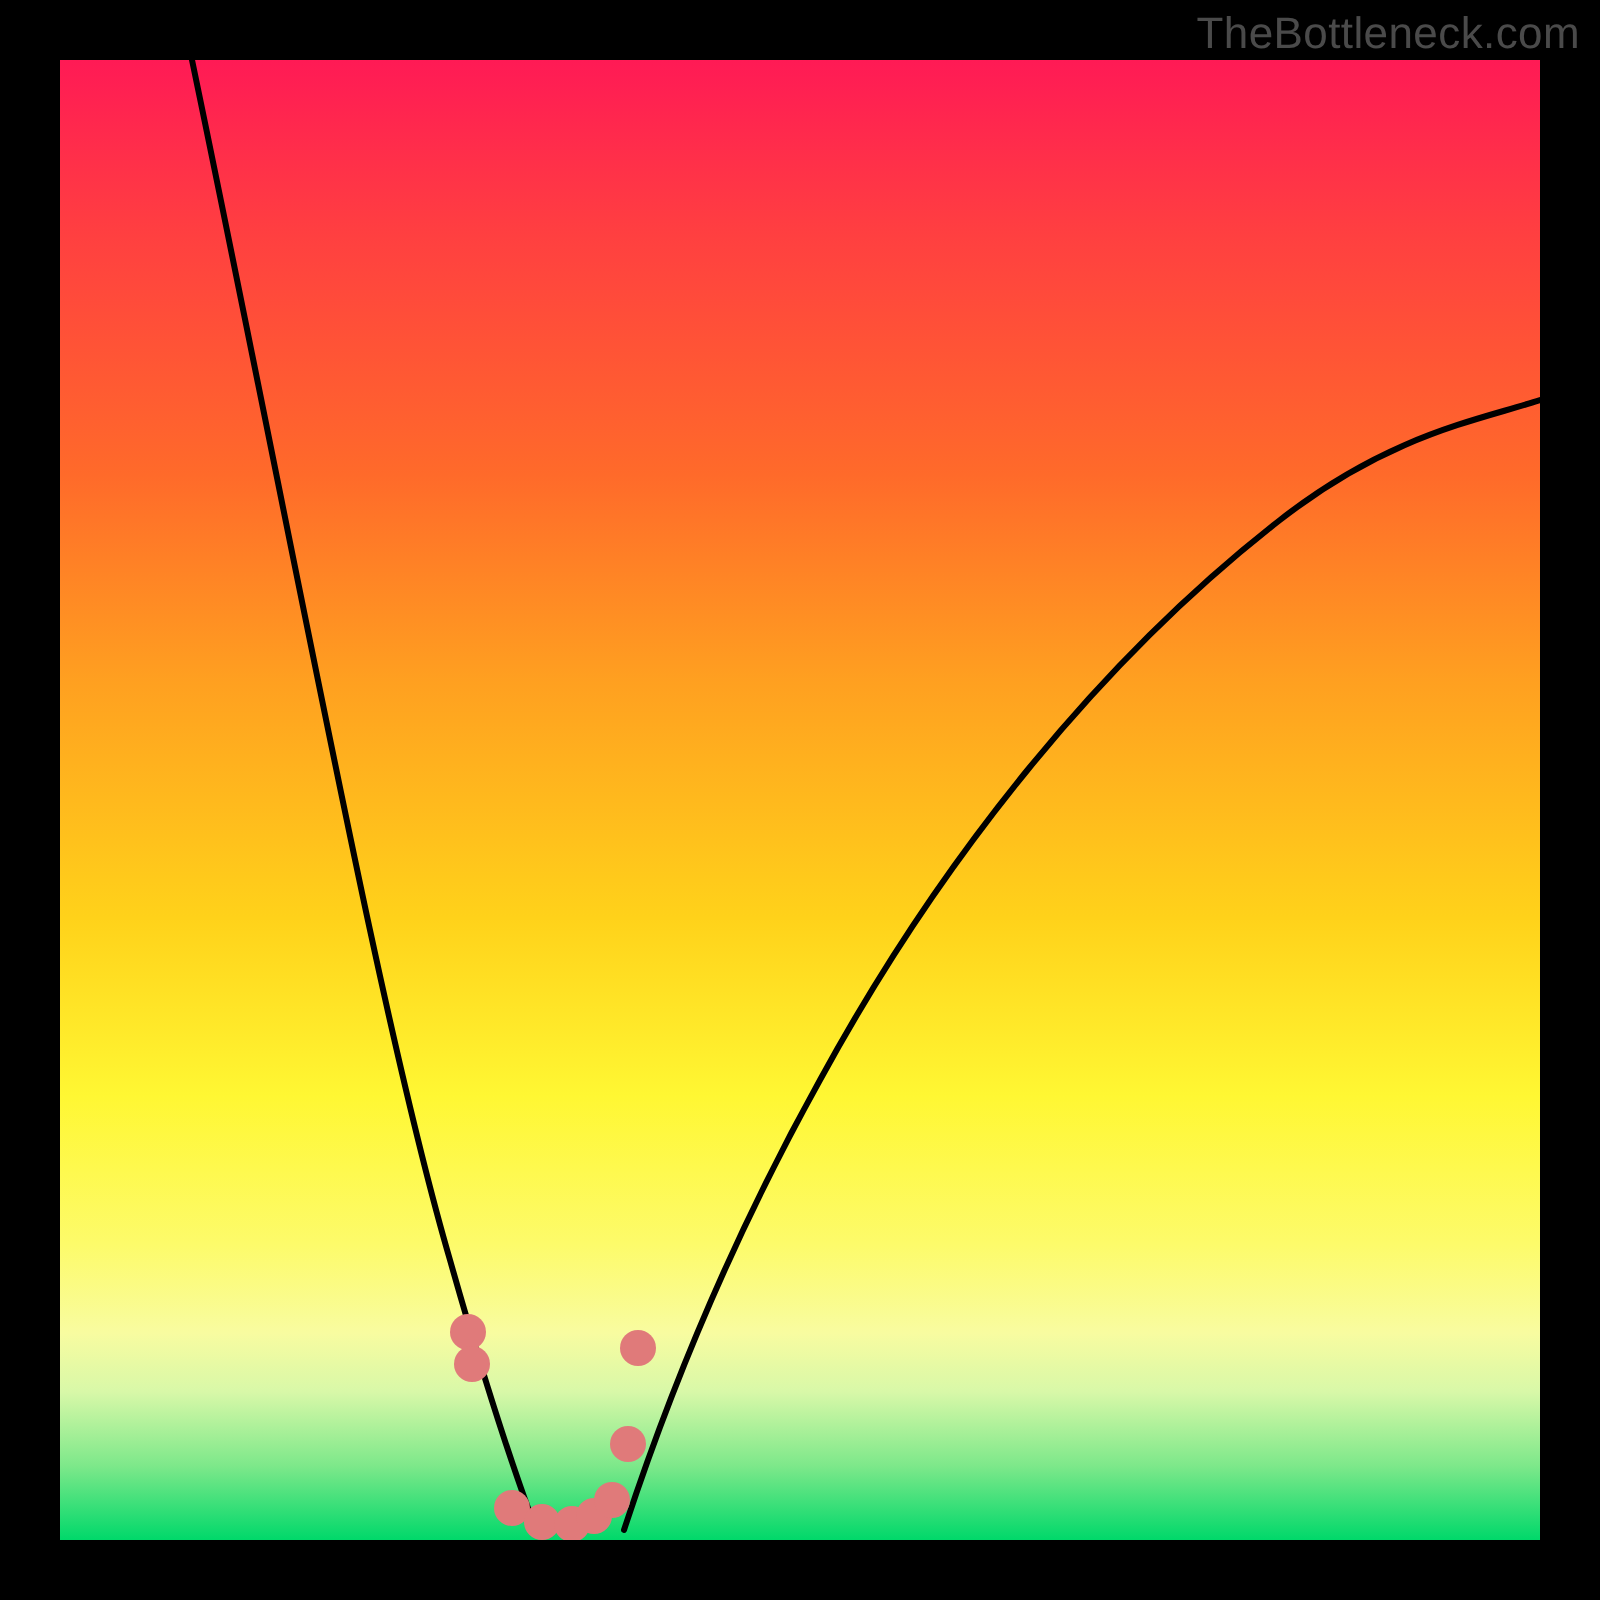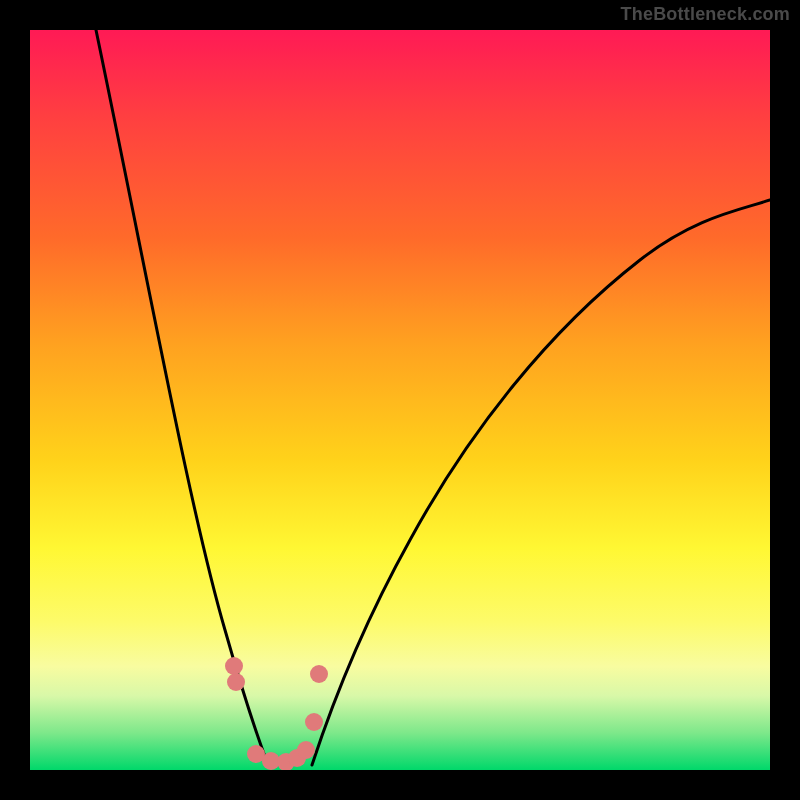--- a/index.html
+++ b/index.html
@@ -38,23 +38,23 @@
       #d8f8a8 90%,
       #7de88a 95%,
       #00d86a 100%
     );
   }
   .watermark {
     position: absolute;
     top: 4px;
     right: 10px;
     color: #4a4a4a;
-    font-size: 18px;
+    font-size: 22px;
     letter-spacing: 0.2px;
-    font-weight: 700;
+    font-weight: 400;
   }
   svg.curves {
     position: absolute;
     top: 0;
     left: 0;
   }
 </style>
 </head>
 <body>
 

